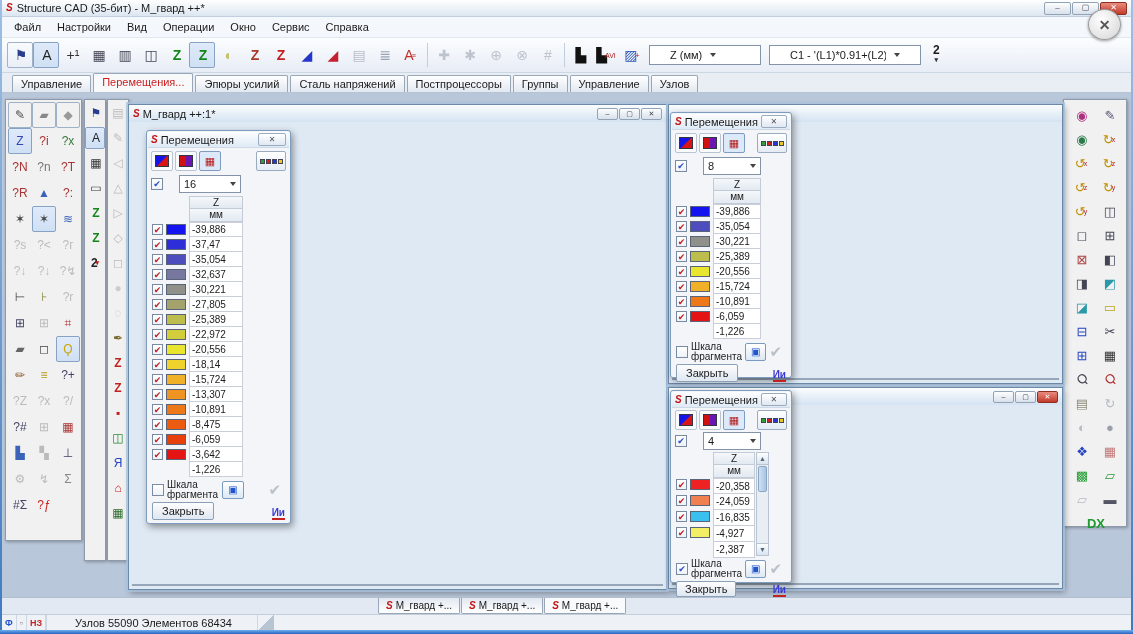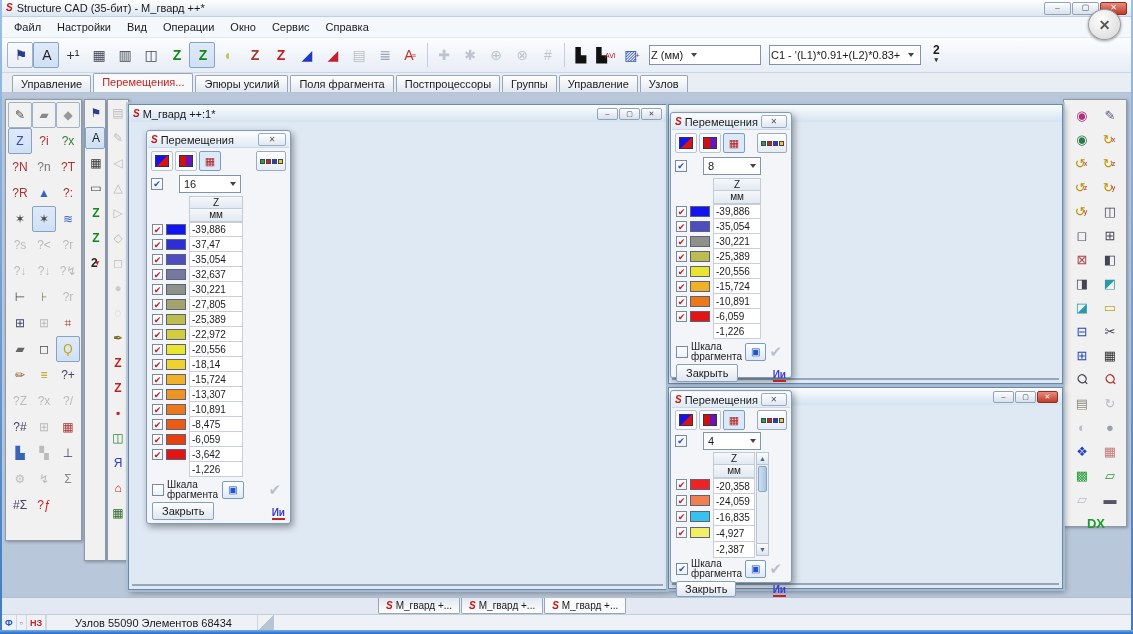--- a/index.html
+++ b/index.html
@@ -22,21 +22,21 @@
 .toolbar{position:absolute;left:2px;right:2px;top:38px;height:35px;background:linear-gradient(#fcfdfe,#e7edf6);border-bottom:1px solid #ccd7e4;display:flex;align-items:center;padding:0 5px}
 .tool{width:26px;height:26px;display:inline-flex;align-items:center;justify-content:center;font-size:14px;color:#444;position:relative;flex:0 0 auto}
 .tool.pressed{border:1px solid #87a2c2;background:linear-gradient(#dfeafa,#cfe0f4);border-radius:2px}
 .tool.framed{border:1px solid #9fb2c8;border-radius:2px}
 .tool.dim{color:#bcc2cc}
 .tool.bold{font-weight:bold}
 .tool.sep{width:7px}
 .tool.sep::before{content:"";width:1px;height:24px;background:#c2cedc;margin:auto}
 .isub{font-size:7px;color:#b32222;margin-left:-2px}
 .mag{transform:rotate(-45deg)}
-.combo{height:20px;border:1px solid #8494a8;background:#fff;display:flex;align-items:center;padding:0 1px;font-size:11px;margin:0 4px;flex:0 0 auto}
+.combo{height:20px;border:1px solid #8494a8;background:#fff;display:flex;align-items:center;padding:0 20px;font-size:11px;margin:0 4px;flex:0 0 auto}
 .combo .carr{margin-left:auto;width:0;height:0;border-top:4px solid #444;border-left:3px solid transparent;border-right:3px solid transparent;margin-left:8px}
 .tzoom{display:flex;flex-direction:column;align-items:center;font-size:12px;font-weight:bold;line-height:9px;margin-left:8px}
 .tzoom small{font-size:7px;color:#333}
 
 .tabbar{position:absolute;left:2px;right:2px;top:73px;height:20px;background:#e9eef5;display:flex;align-items:flex-end;padding-left:10px;border-bottom:1px solid #b8c4d2}
 .tab{height:17px;padding:2px 8px 0;border:1px solid #98a6b8;border-bottom:none;border-radius:2px 2px 0 0;background:linear-gradient(#ffffff,#e2e8f1);margin-right:2px;white-space:nowrap}
 .tab.active{color:#cc2020;height:19px;background:#f7f9fb}
 
 .workspace{position:absolute;left:2px;right:2px;top:93px;height:504px;background:#b9c7da;overflow:hidden}
 .panel{background:#f1f1f1;border:1px solid #8d9aab;box-shadow:1px 1px 3px rgba(0,0,0,.3)}
@@ -250,21 +250,21 @@
         <small>▾</small>
       </span>
   </div>
 
   <div class="tabbar">
     <span style="display:flex;align-items:flex-end">
 
     <span class="tab">Управление</span>
         <span class="tab active">Перемещения...</span>
         <span class="tab">Эпюры усилий</span>
-        <span class="tab">Поля фрагмента</span>
+        <span class="tab">Сталь напряжений</span>
         <span class="tab">Постпроцессоры</span>
         <span class="tab">Группы</span>
         <span class="tab">Управление</span>
         <span class="tab">Узлов</span>
       </span>
   </div>
 
   <div class="workspace">
 
     <div class="panel toolbox">

